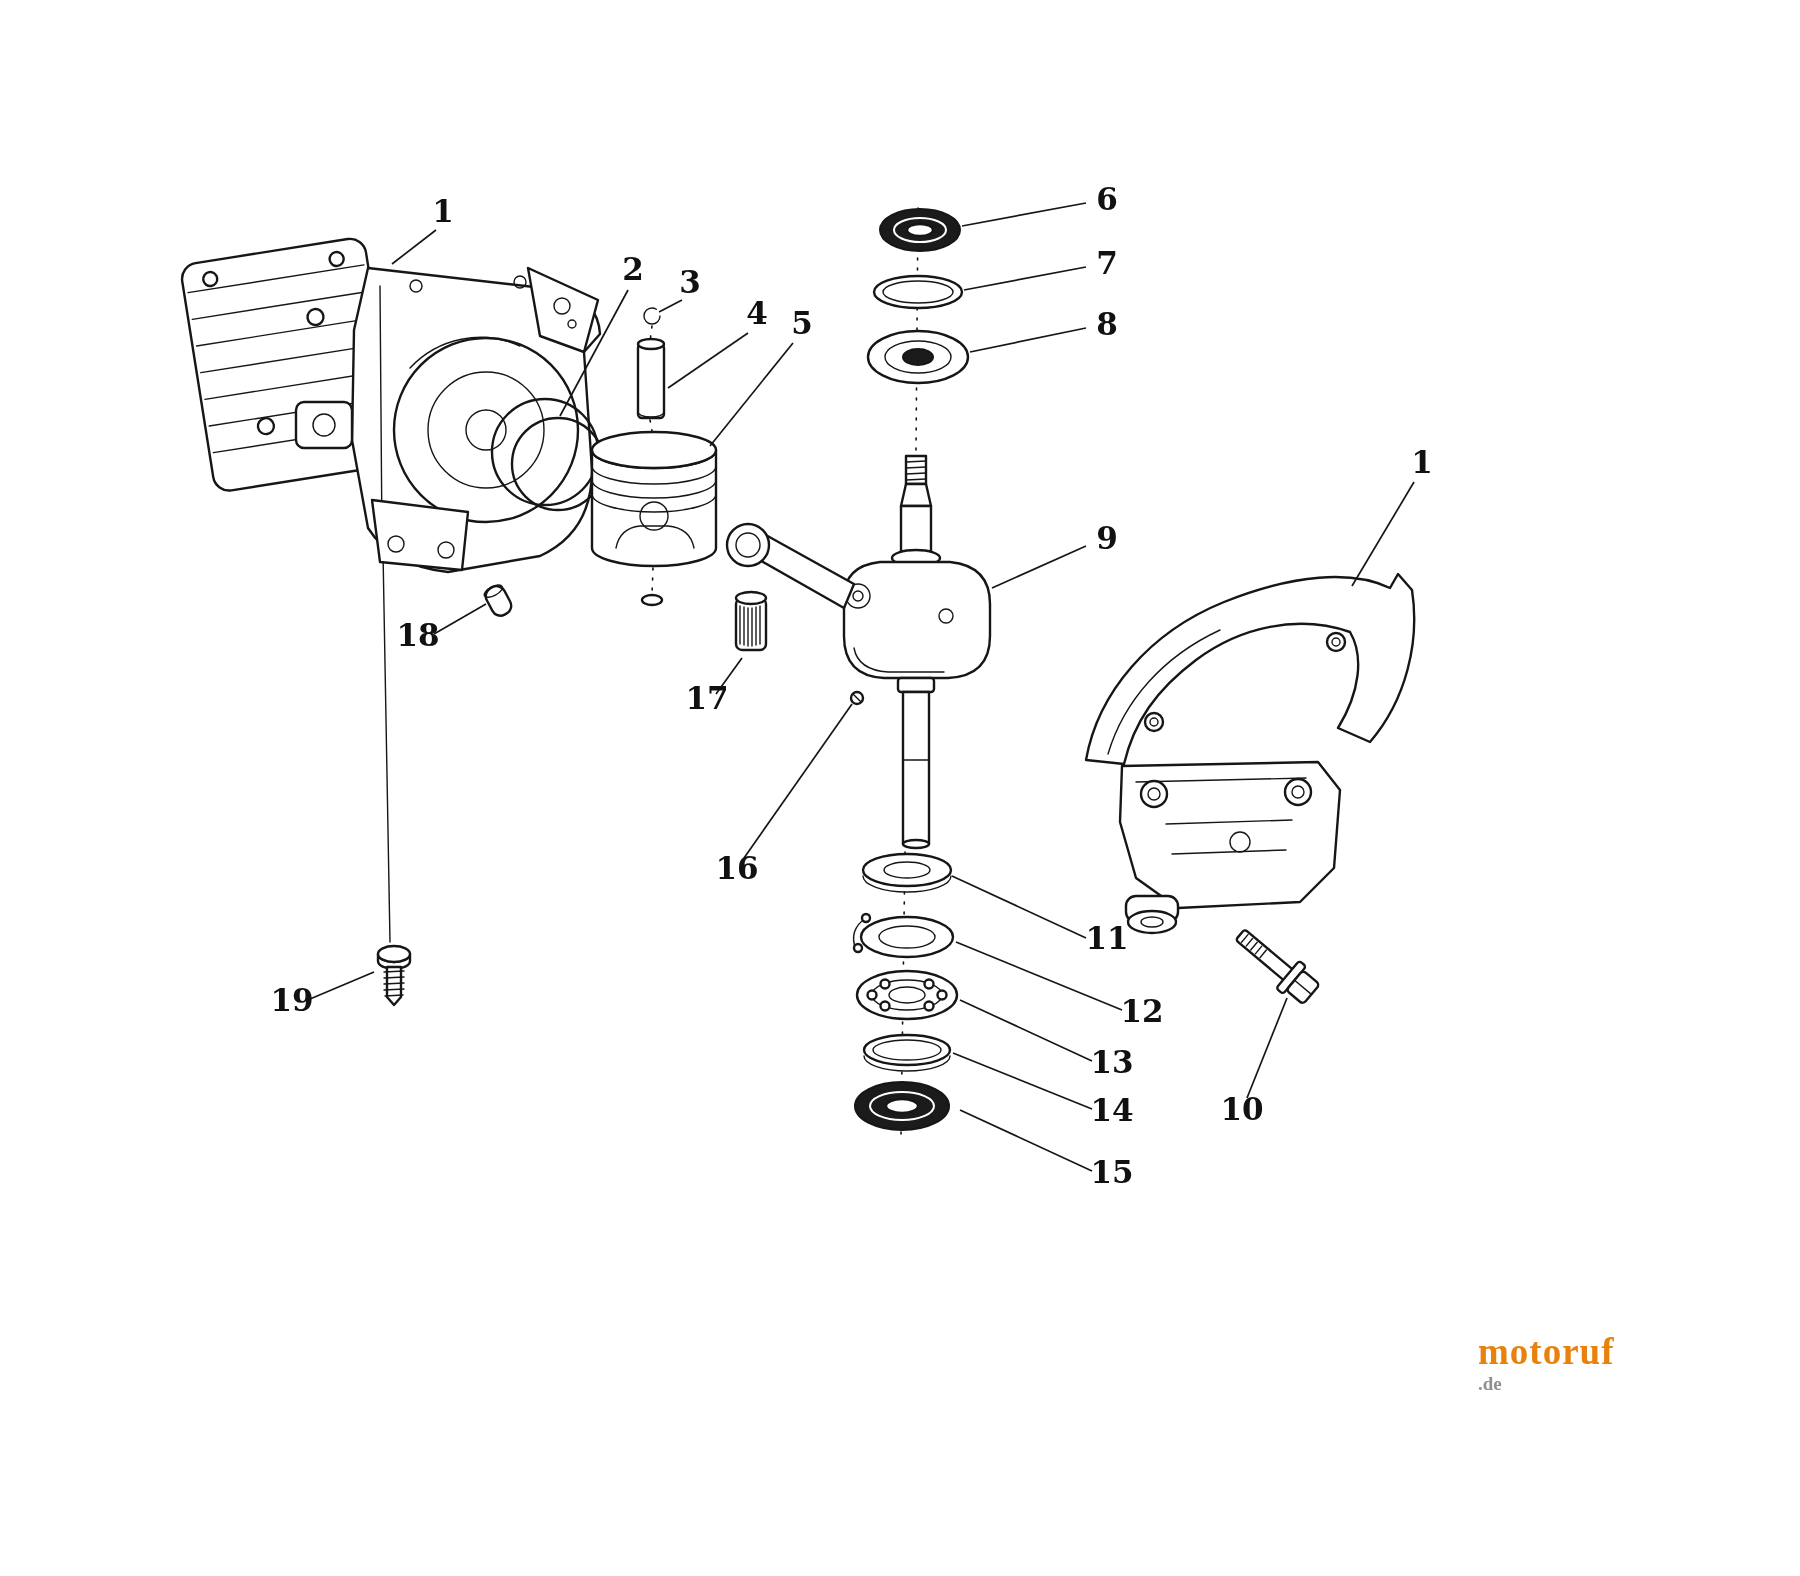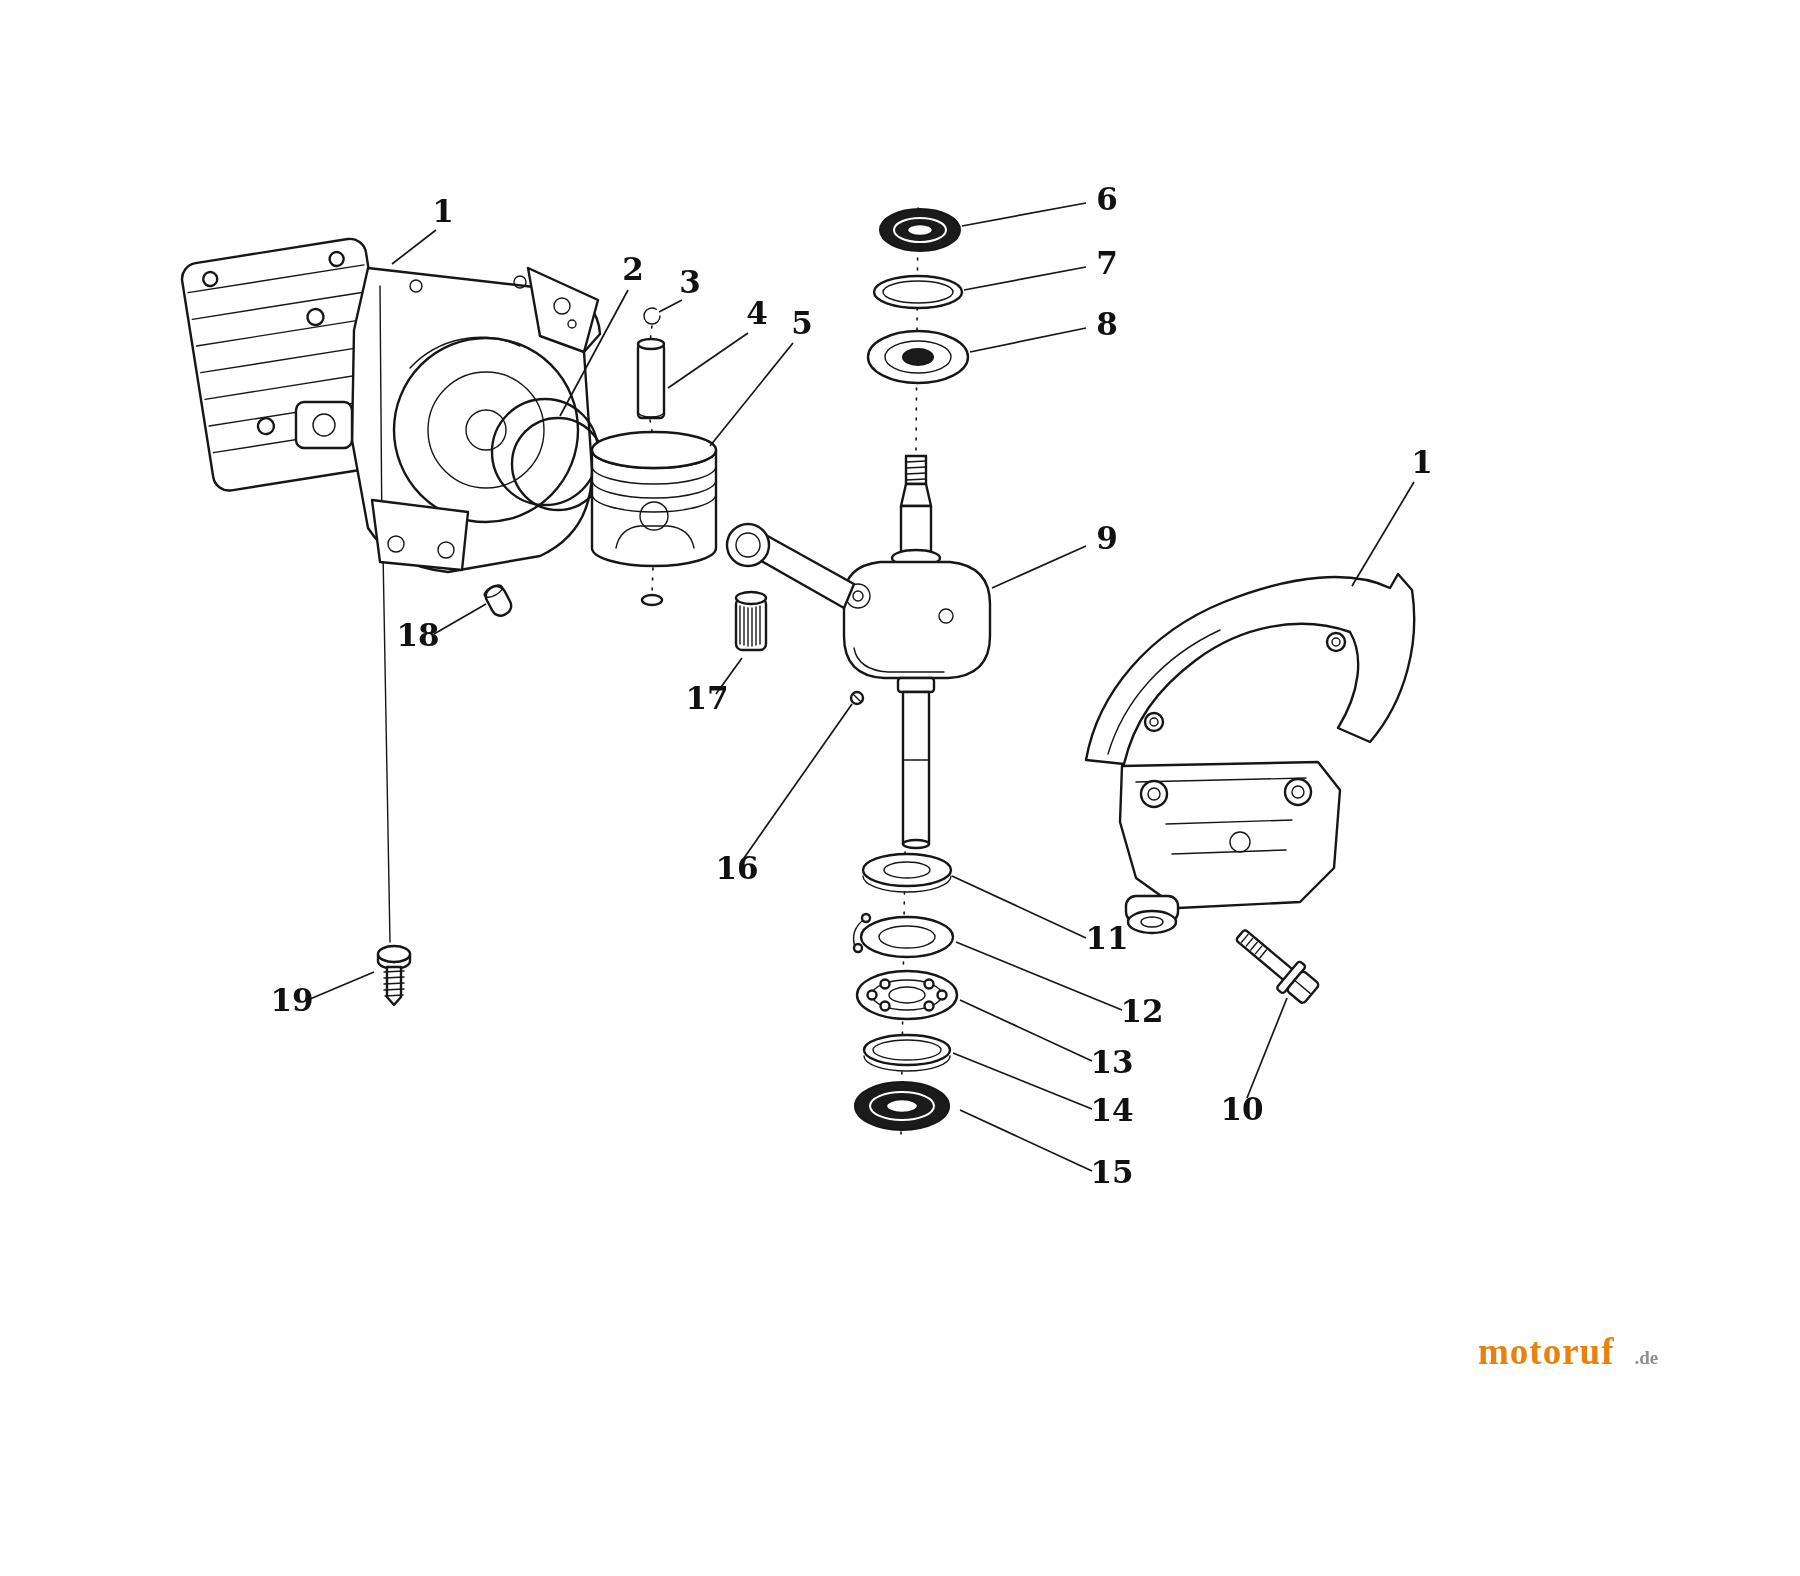--- a/index.html
+++ b/index.html
@@ -9,21 +9,21 @@
   }
   svg.diagram{position:absolute;left:0;top:0;}
   .outline{fill:none;stroke:#161616;stroke-width:2.4;stroke-linejoin:round;stroke-linecap:round;}
   .outline-fill{fill:#ffffff;stroke:#161616;stroke-width:2.4;stroke-linejoin:round;stroke-linecap:round;}
   .thin{fill:none;stroke:#161616;stroke-width:1.4;stroke-linejoin:round;stroke-linecap:round;}
   .dark{fill:#1b1b1b;stroke:#161616;stroke-width:2;}
   .white-line{fill:none;stroke:#ffffff;stroke-width:2;}
   .dotted{fill:none;stroke:#161616;stroke-width:1.6;stroke-dasharray:2 8;stroke-linecap:round;}
   .leader{stroke:#161616;stroke-width:1.7;fill:none;}
   .callout{font-family:"DejaVu Serif",serif;font-weight:bold;font-size:31px;fill:#111111;text-anchor:middle;}
-  .watermark{position:absolute;top:1330px;left:1478px;white-space:nowrap;display:flex;align-items:baseline;}
+  .watermark{position:absolute;top:1330px;left:1478px;white-space:nowrap;display:flex;align-items:baseline;flex-direction:column;}
   .wm-brand{font-family:"Liberation Serif",serif;font-weight:bold;font-size:37px;letter-spacing:1px;}
   .wm-suffix{font-family:"Liberation Serif",serif;font-weight:bold;font-size:19px;}
 </style>
 </head>
 <body>
 
 <svg class="diagram" width="1800" height="1576" viewBox="0 0 1800 1576">
 
   <g>
     <line class="dotted" x1="918" y1="208" x2="916" y2="450"></line>
@@ -270,14 +270,14 @@
       <text x="707" y="709" class="callout">17</text>
       <line x1="434" y1="634" x2="486" y2="604" class="leader"></line>
       <text x="418" y="646" class="callout">18</text>
       <line x1="310" y1="999" x2="374" y2="972" class="leader"></line>
       <text x="292" y="1011" class="callout">19</text>
     </g>
 </svg>
 
 <div class="watermark">
   <span class="wm-brand" style="color: rgb(232, 130, 13);">motoruf</span>
-    <span class="wm-suffix" style="color: rgb(143, 143, 143); margin-left: 20px;">.de</span>
+    <span class="wm-suffix" style="color: rgb(143, 143, 143);">.de</span>
 </div>
 
 </body></html>

